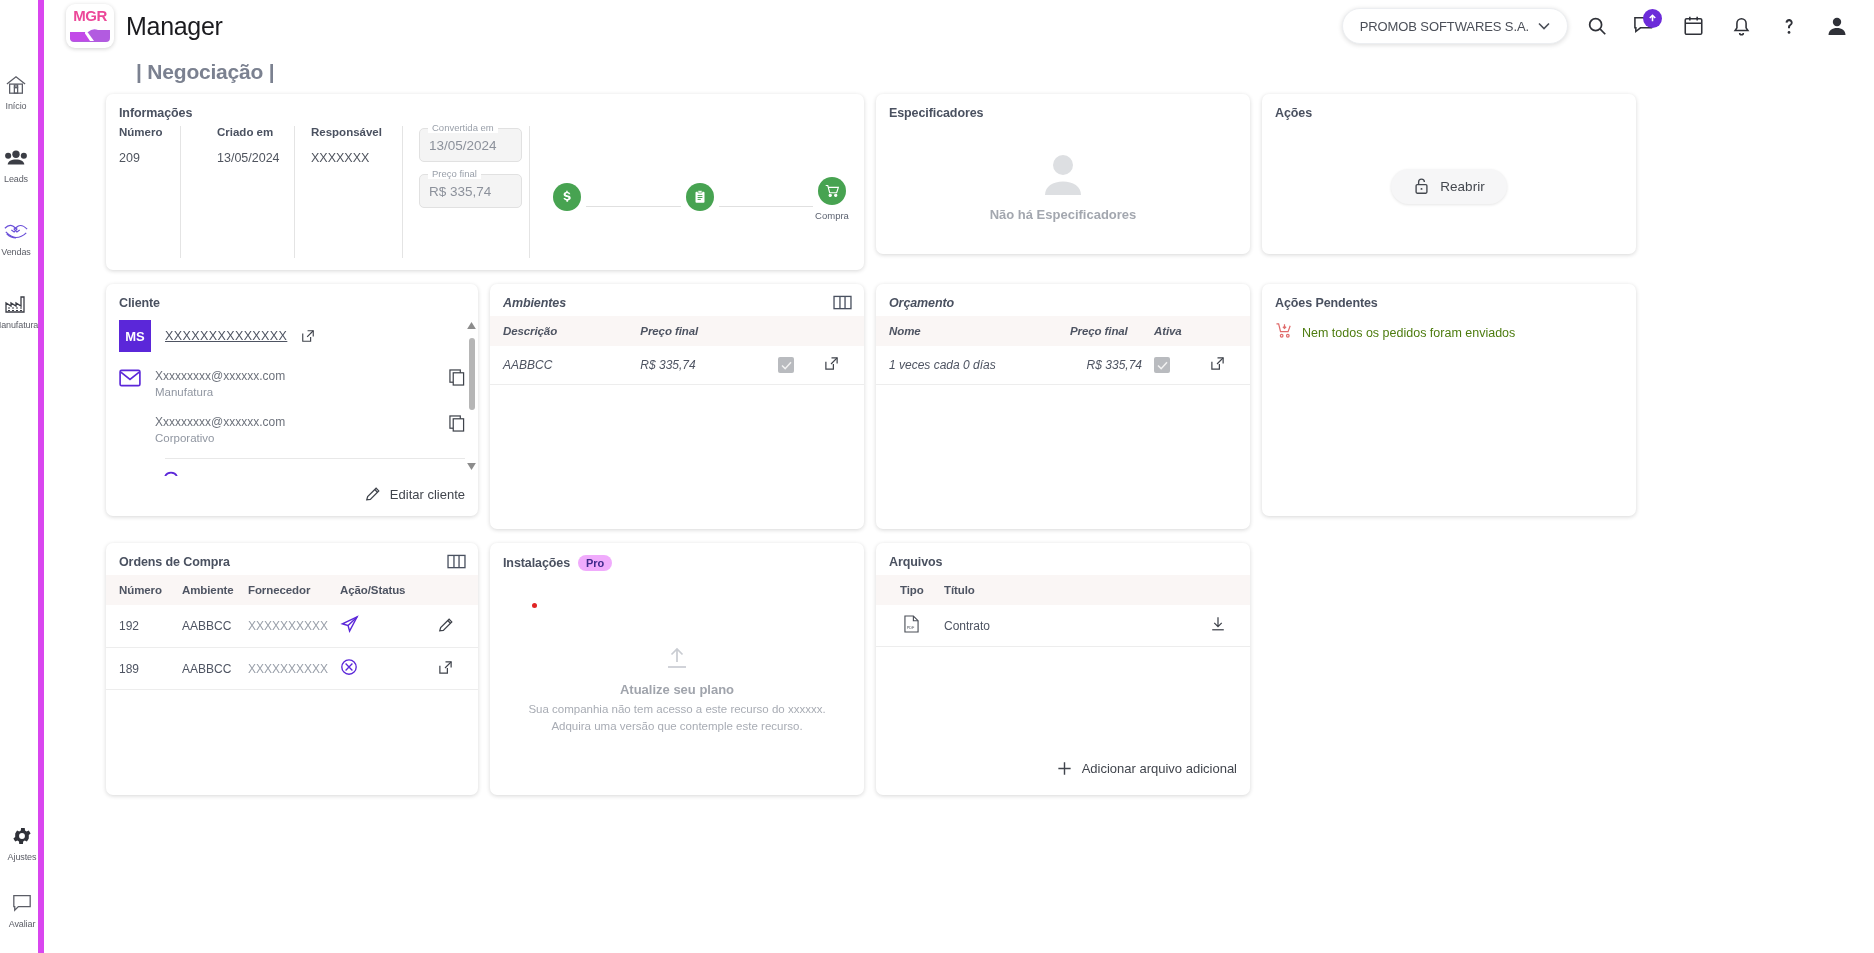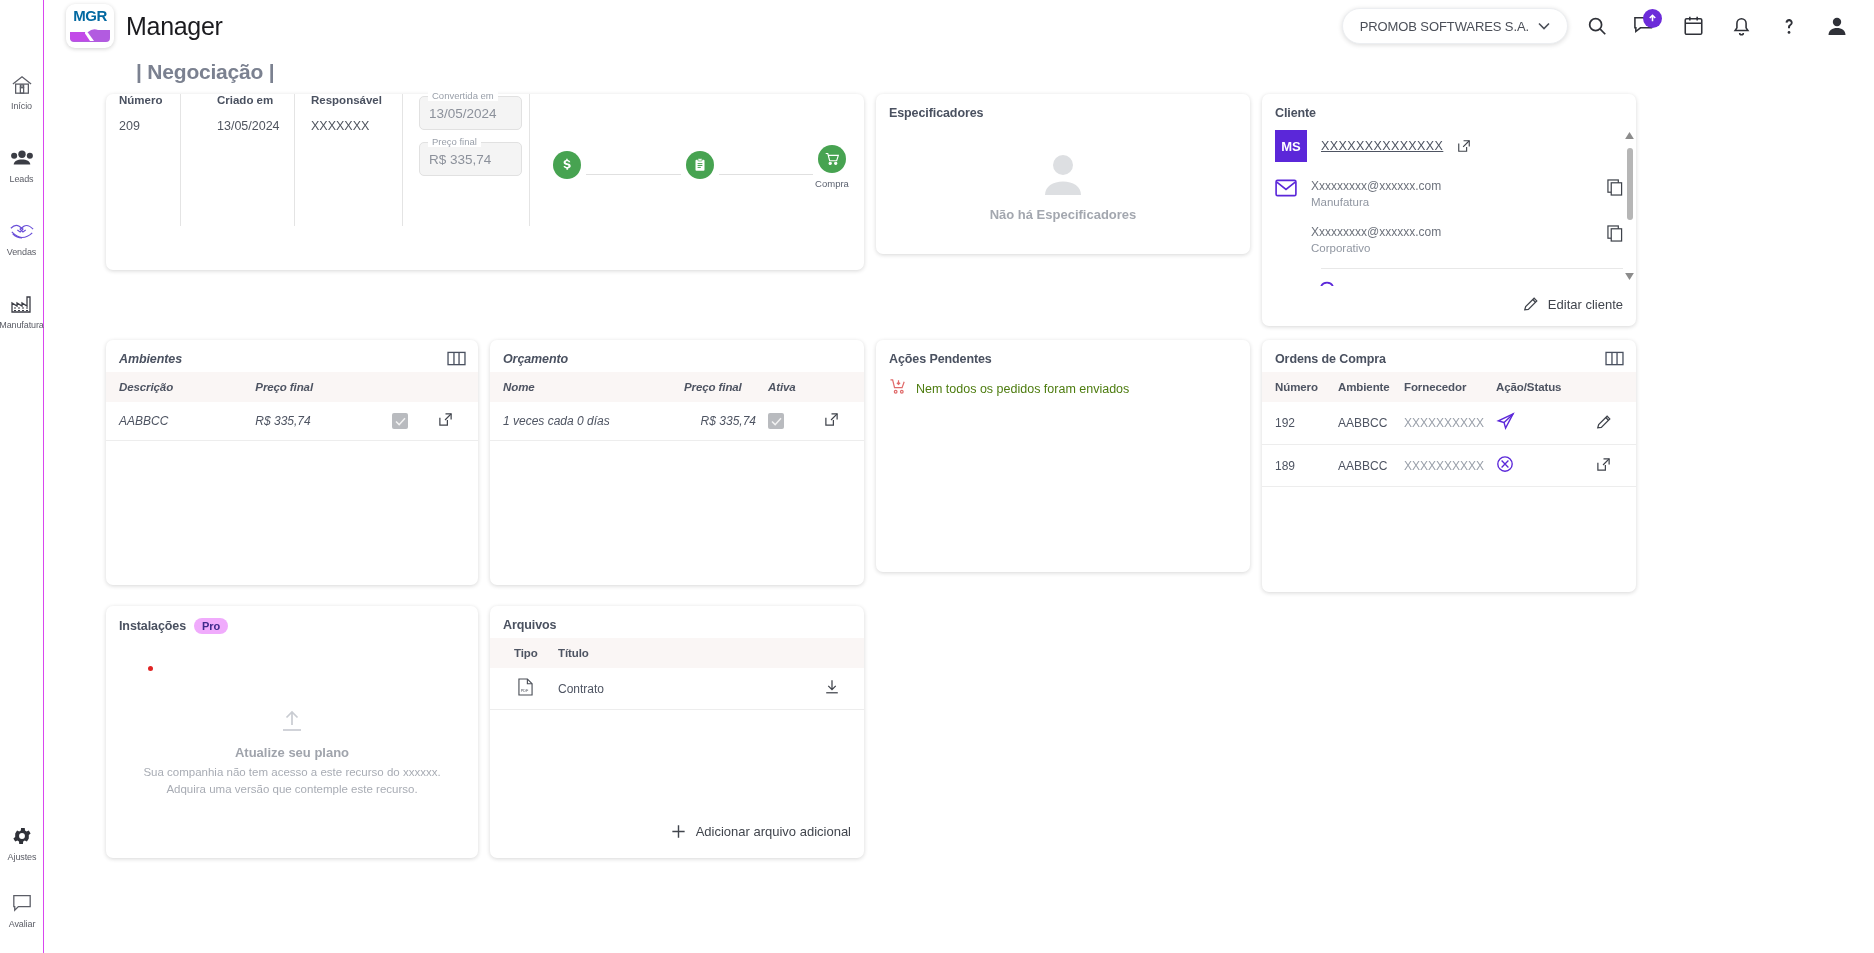--- a/index.html
+++ b/index.html
@@ -9,23 +9,23 @@
     background: #ffffff;
     color: #3c4257;
     overflow: hidden;
   }
   .app { display: flex; width: 1874px; height: 953px; }
 
   
   .sidebar {
     width: 44px; min-width: 44px; height: 953px;
     background: #ffffff;
-    border-right: 1px solid #d946ef;
+    border-right: 6px solid #d946ef;
     display: flex; flex-direction: column;
-    align-items: center;
+    align-items: flex-end;
     padding-top: 72px;
     position: relative;
   }
   .side-item {
     width: 44px;
     display: flex; flex-direction: column;
     align-items: center; justify-content: center;
     margin-bottom: 34px;
     cursor: pointer;
     color: #5b5d66;
@@ -50,21 +50,21 @@
   }
   .brand { display: flex; align-items: center; gap: 12px; }
   .logo-box {
     width: 48px; height: 44px; border-radius: 9px;
     background: #ffffff;
     box-shadow: 0 1px 4px rgba(0,0,0,.18);
     display: flex; flex-direction: column; align-items: center;
     justify-content: flex-start; overflow: hidden;
     padding-top: 3px;
   }
-  .logo-text { font-size: 15px; font-weight: 700; letter-spacing: -0.5px; color:#0369a1; font-family:"Liberation Sans",sans-serif;}
+  .logo-text { font-size: 15px; font-weight: 700; letter-spacing: -0.5px; color:#ec4899; font-family:"Liberation Sans",sans-serif;}
   .logo-swoosh { width: 40px; height: 16px; margin-top: 2px; }
   .brand-name { font-size: 25px; color: #1b1b1f; font-weight: 400; letter-spacing:-.3px; }
 
   .header-right { margin-left: auto; display: flex; align-items: center; gap: 10px; }
   .company-chip {
     height: 36px; border-radius: 18px; background: #fff;
     border: 1px solid #eceef1;
     box-shadow: 0 1px 5px rgba(0,0,0,.14);
     display: flex; align-items: center; gap: 9px;
     padding: 0 17px; cursor: pointer;
@@ -366,20 +366,21 @@
       </div>
     </header>
 
     <div class="page-title-row">
       <span class="page-title">| Negociação |</span>
     </div>
 
     <div class="board">
 
       <section class="card info-card">
+        <div class="card-title">Informações</div>
         <div class="info-body">
           <div class="info-cols">
             <div class="info-col col-num">
               <div class="info-col-label">Número</div>
               <div class="info-col-value">209</div>
             </div>
             <div class="info-col col-date">
               <div class="info-col-label">Criado em</div>
               <div class="info-col-value">13/05/2024</div>
             </div>
@@ -441,20 +442,33 @@
         <div class="card-title">Especificadores</div>
         <div class="empty-wrap">
           <svg width="52" height="46" viewBox="0 0 52 46" fill="#dddfe2">
             <circle cx="26" cy="14" r="10"></circle>
             <path d="M8 44c0-8.5 8-13.5 18-13.5S44 35.5 44 44z"></path>
           </svg>
           <span class="empty-text">Não há Especificadores</span>
         </div>
       </section>
 
+      <section class="card h160">
+        <div class="card-title">Ações</div>
+        <div class="actions-card-body">
+          <button class="pill-btn">
+            <svg width="17" height="18" viewBox="0 0 18 20" fill="none" stroke="#44484f" stroke-width="1.5">
+              <rect x="3" y="8.5" width="12" height="9.5" rx="1.2"></rect>
+              <path d="M5.8 8.5V5.6a3.2 3.2 0 016.4 0"></path>
+              <circle cx="9" cy="13.2" r="1.1" fill="#44484f" stroke="none"></circle>
+            </svg>
+            <span>Reabrir</span>
+          </button>
+        </div>
+      </section>
 
       <section class="card cliente-card">
         <div class="card-title">Cliente</div>
         <div class="cliente-scroll">
           <div class="cli-head">
             <div class="avatar-sq">MS</div>
             <span class="cli-name">XXXXXXXXXXXXXX</span>
             <span class="icn-btn">
               <svg width="14" height="14" viewBox="0 0 16 16" fill="none" stroke="#3f434b" stroke-width="1.3">
                 <path d="M2 5v9h9V9"></path>

